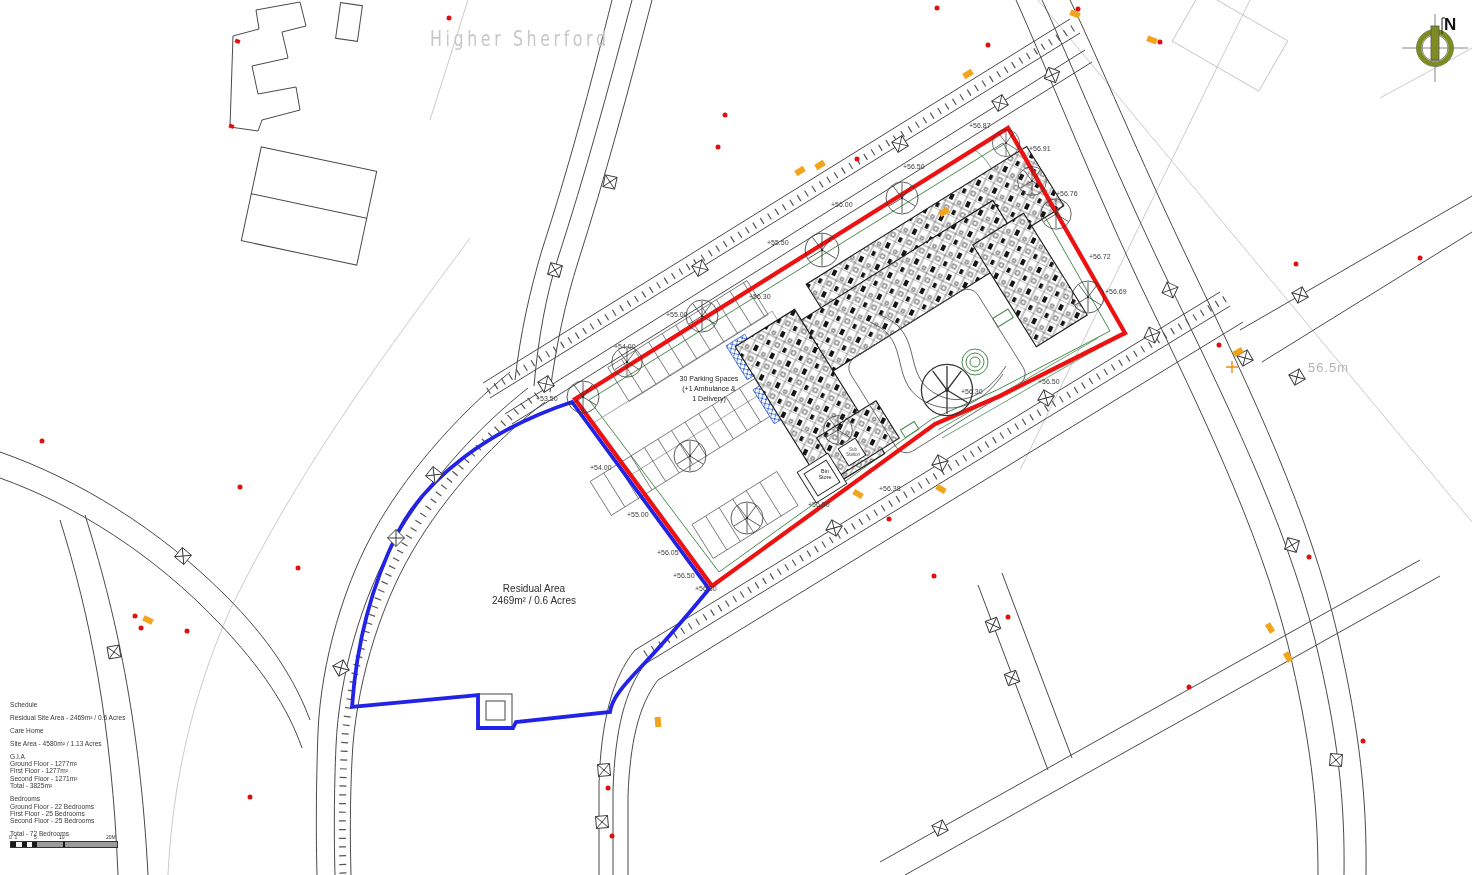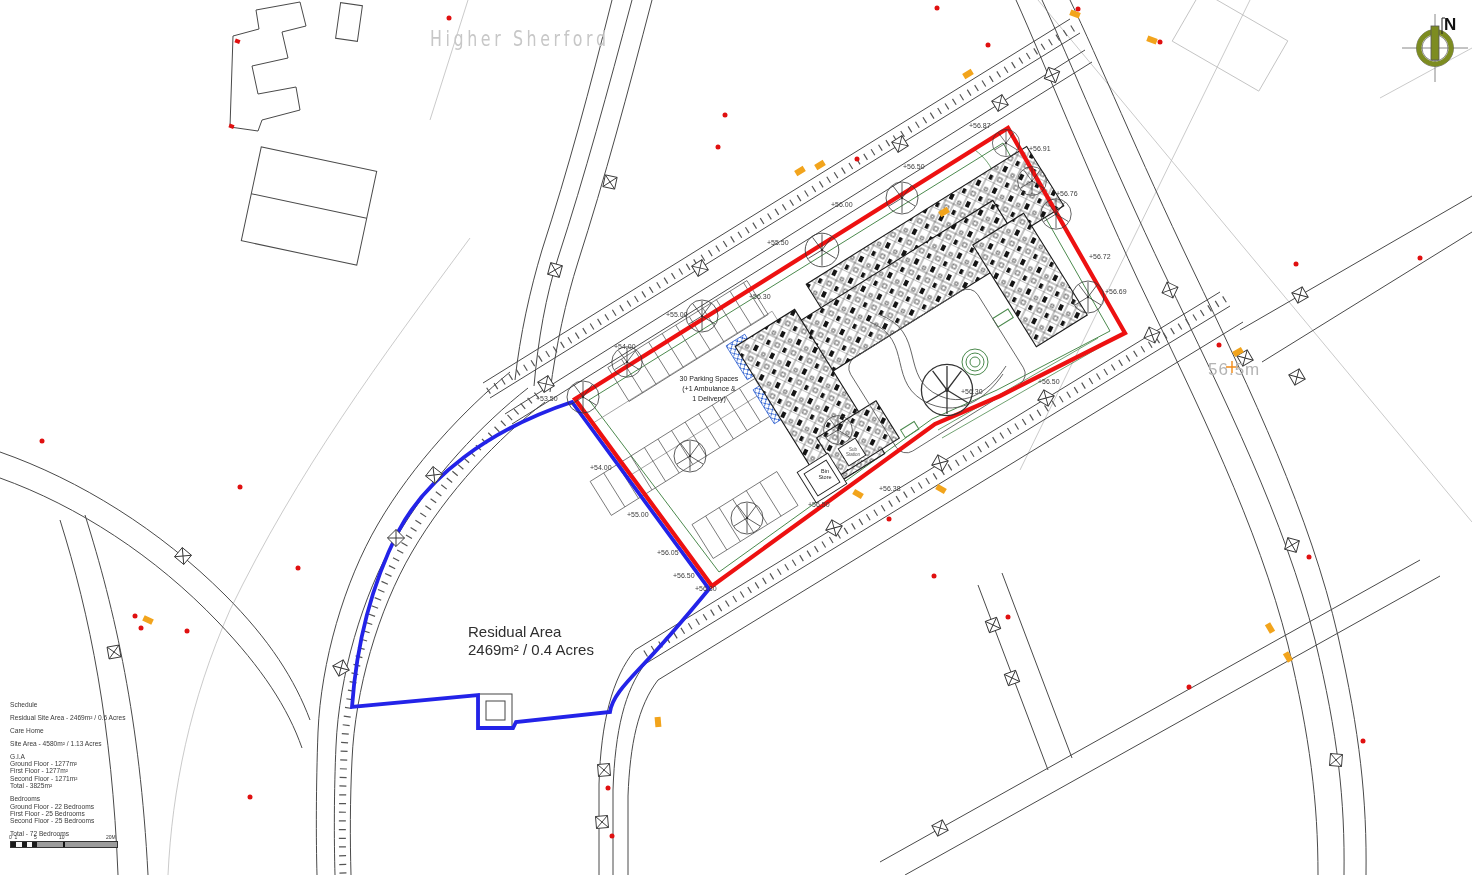--- a/index.html
+++ b/index.html
@@ -12,23 +12,23 @@
   }
   html,body{margin:0;padding:0;background:#fff;}
   .canvas{position:relative;width:1472px;height:875px;background:#ffffff;overflow:hidden;
           font-family:"Liberation Sans",sans-serif;color:#333;}
   svg{position:absolute;left:0;top:0;}
   .overlay{position:absolute;left:0;top:0;width:100%;height:100%;pointer-events:none;padding-left:31px;}
   .spot-level{position:absolute;font-size:7px;color:#3c3c3c;white-space:nowrap;}
   #area-label{position:absolute;left:430px;top:26px;font-size:22px;color:#c7c7c7;
               letter-spacing:5px;transform:scaleX(0.72);transform-origin:left top;
               font-family:"DejaVu Sans",sans-serif;white-space:nowrap;}
-  #road-level{position:absolute;left:1208px;top:360px;font-size:17px;color:#b4b4b4;letter-spacing:1px;}
-  #residual-label{position:absolute;left:468px;top:583px;width:132px;text-align:left;
-                  font-size:15px;line-height:1.18;color:#2e2e2e;margin-top:40px;}
+  #road-level{position:absolute;left:1308px;top:360px;font-size:13px;color:#b4b4b4;letter-spacing:1px;}
+  #residual-label{position:absolute;left:468px;top:583px;width:132px;text-align:center;
+                  font-size:10px;line-height:1.18;color:#2e2e2e;}
   #parking-note{position:absolute;left:648px;top:374px;width:122px;text-align:center;
                 font-size:7px;line-height:1.45;color:#222;}
   #binstore-label{position:absolute;left:810px;top:468px;width:30px;text-align:center;
                   font-size:5.5px;line-height:1.15;color:#222;}
   #substation-label{position:absolute;left:840px;top:447px;width:26px;text-align:center;
                     font-size:4.5px;line-height:1.15;color:#555;}
   #schedule-block{position:absolute;left:10px;top:701px;color:#3a3a3a;}
   .sched-line{font-size:6.6px;line-height:7.4px;white-space:nowrap;}
   .sched-line.gap{height:5.5px;}
   #scale-bar{position:absolute;left:10px;top:834px;width:108px;height:14px;}
@@ -305,21 +305,21 @@
     <text x="9" y="-18" font-size="17" font-weight="bold" fill="#111" font-family="Liberation Sans, sans-serif">N</text>
   </g>
 </svg>
 
 <div class="overlay">
   <div id="area-label">Higher Sherford</div>
   <div id="road-level">56.5m</div>
 
   <div id="residual-label">
     <div>Residual Area</div>
-    <div>2469m² / 0.4 Acres</div>
+    <div>2469m² / 0.6 Acres</div>
   </div>
 
   <div id="parking-note">
     <div>30 Parking Spaces</div>
     <div>(+1 Ambulance &amp;</div>
     <div>1 Delivery)</div>
   </div>
 
   <div id="binstore-label">
     <div>Bin</div>

